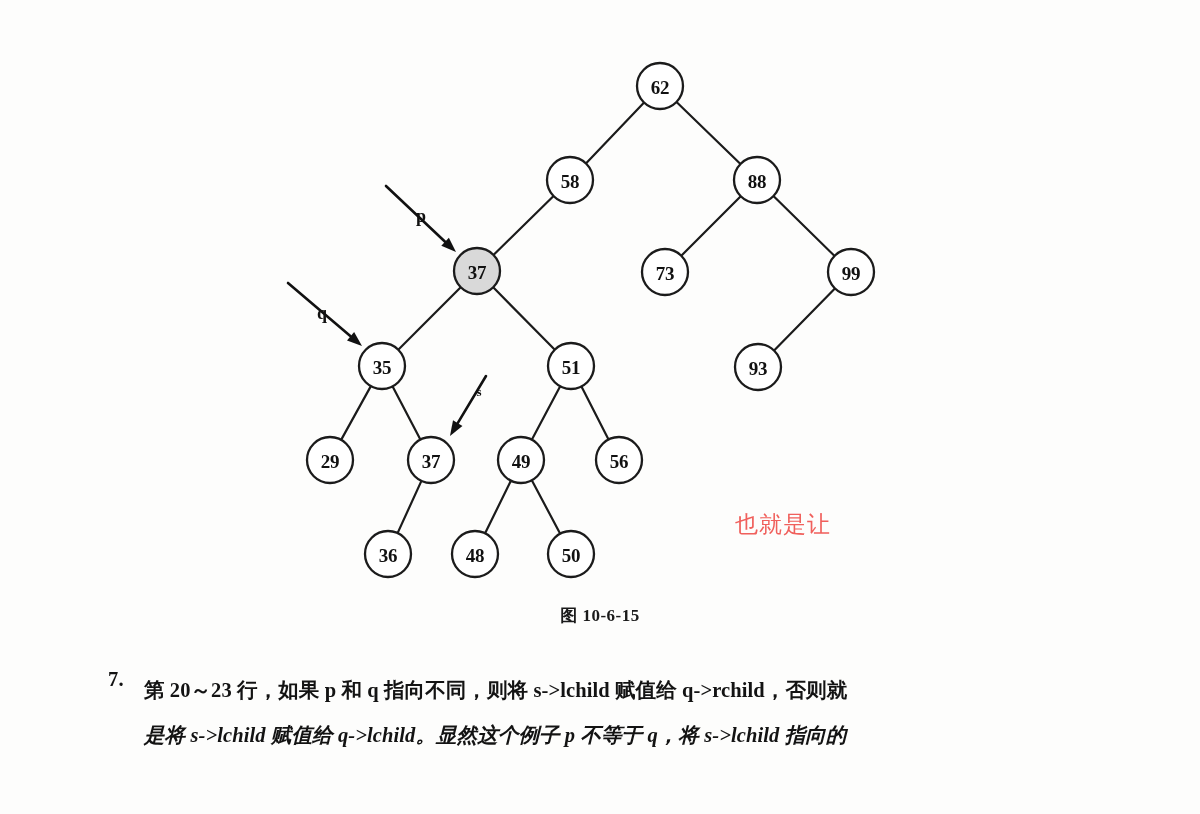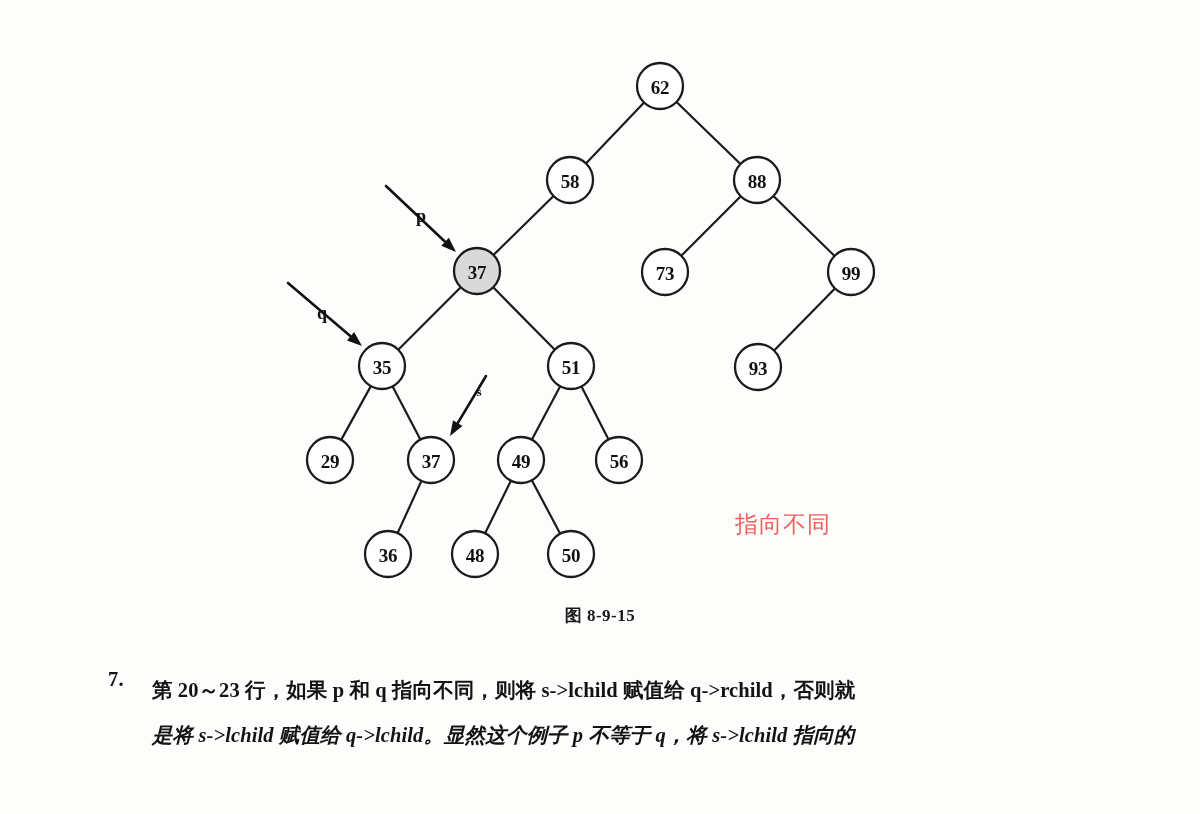--- a/index.html
+++ b/index.html
@@ -122,21 +122,20 @@
     flex: 0 0 36px;
     text-align: left;
   }
   #body-text .lines {
     flex: 1 1 auto;
   }
   #body-text .line {
     height: 45px;
     line-height: 45px;
     white-space: nowrap;
-    margin-left: 8px;
   }
   #body-text .line.l1 { letter-spacing: 0.1px; }
   #body-text .line.l2 { letter-spacing: 0.1px; font-style: italic; }
   #body-text .line.l3 { letter-spacing: 0.1px; }
 </style>
 </head>
 <body>
 
 <div id="page">
 
@@ -237,24 +236,24 @@
             <circle cx="475" cy="554" r="23" class="node-circle"></circle>
             <text x="475" y="555" class="node-label">48</text>
           </g>
           <g>
             <circle cx="571" cy="554" r="23" class="node-circle"></circle>
             <text x="571" y="555" class="node-label">50</text>
           </g>
         </g>
     </svg>
 
-    <div id="red-note">指向不同</div>
+    <div id="red-note">也就是让</div>
   </div>
 
-  <div id="caption">图 8-9-15</div>
+  <div id="caption">图 10-6-15</div>
 
   <div id="body-text">
     <div class="para">
       <div class="marker">7.</div>
       <div class="lines">
         <div class="line l1">第 20～23 行，如果 p 和 q 指向不同，则将 s-&gt;lchild 赋值给 q-&gt;rchild，否则就</div>
         <div class="line l2">是将 s-&gt;lchild 赋值给 q-&gt;lchild。显然这个例子 p 不等于 q，将 s-&gt;lchild 指向的</div>
       </div>
     </div>
   </div>

